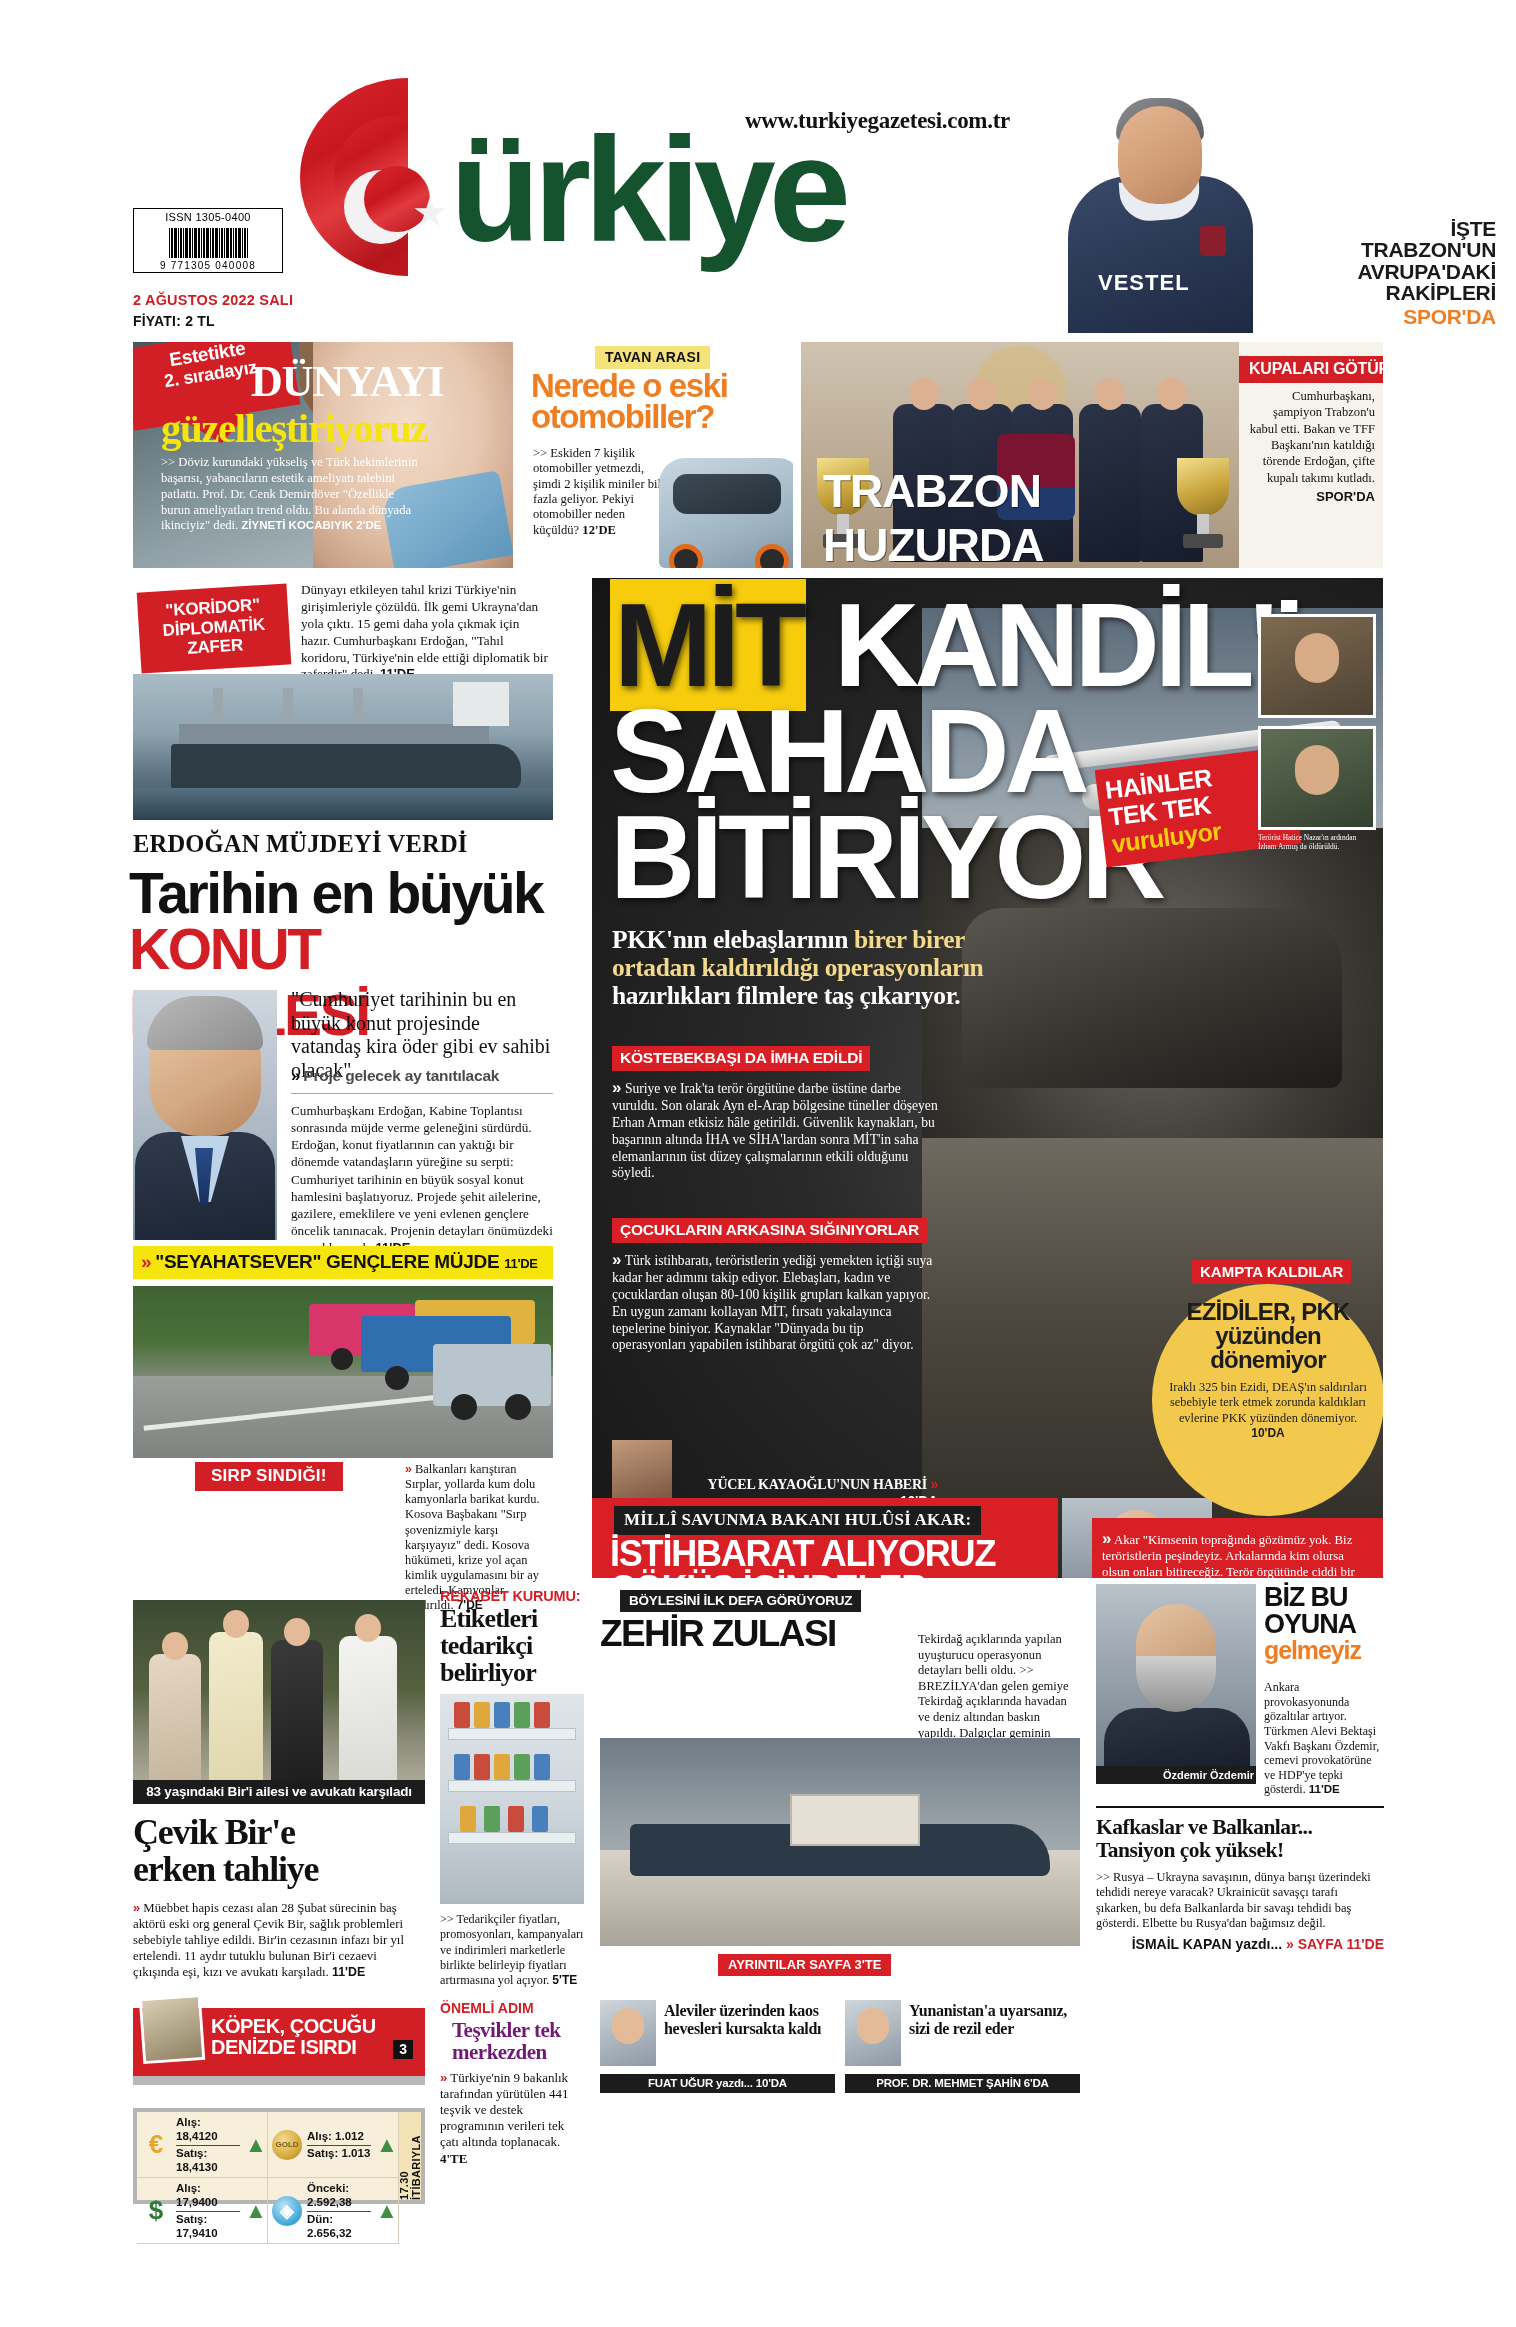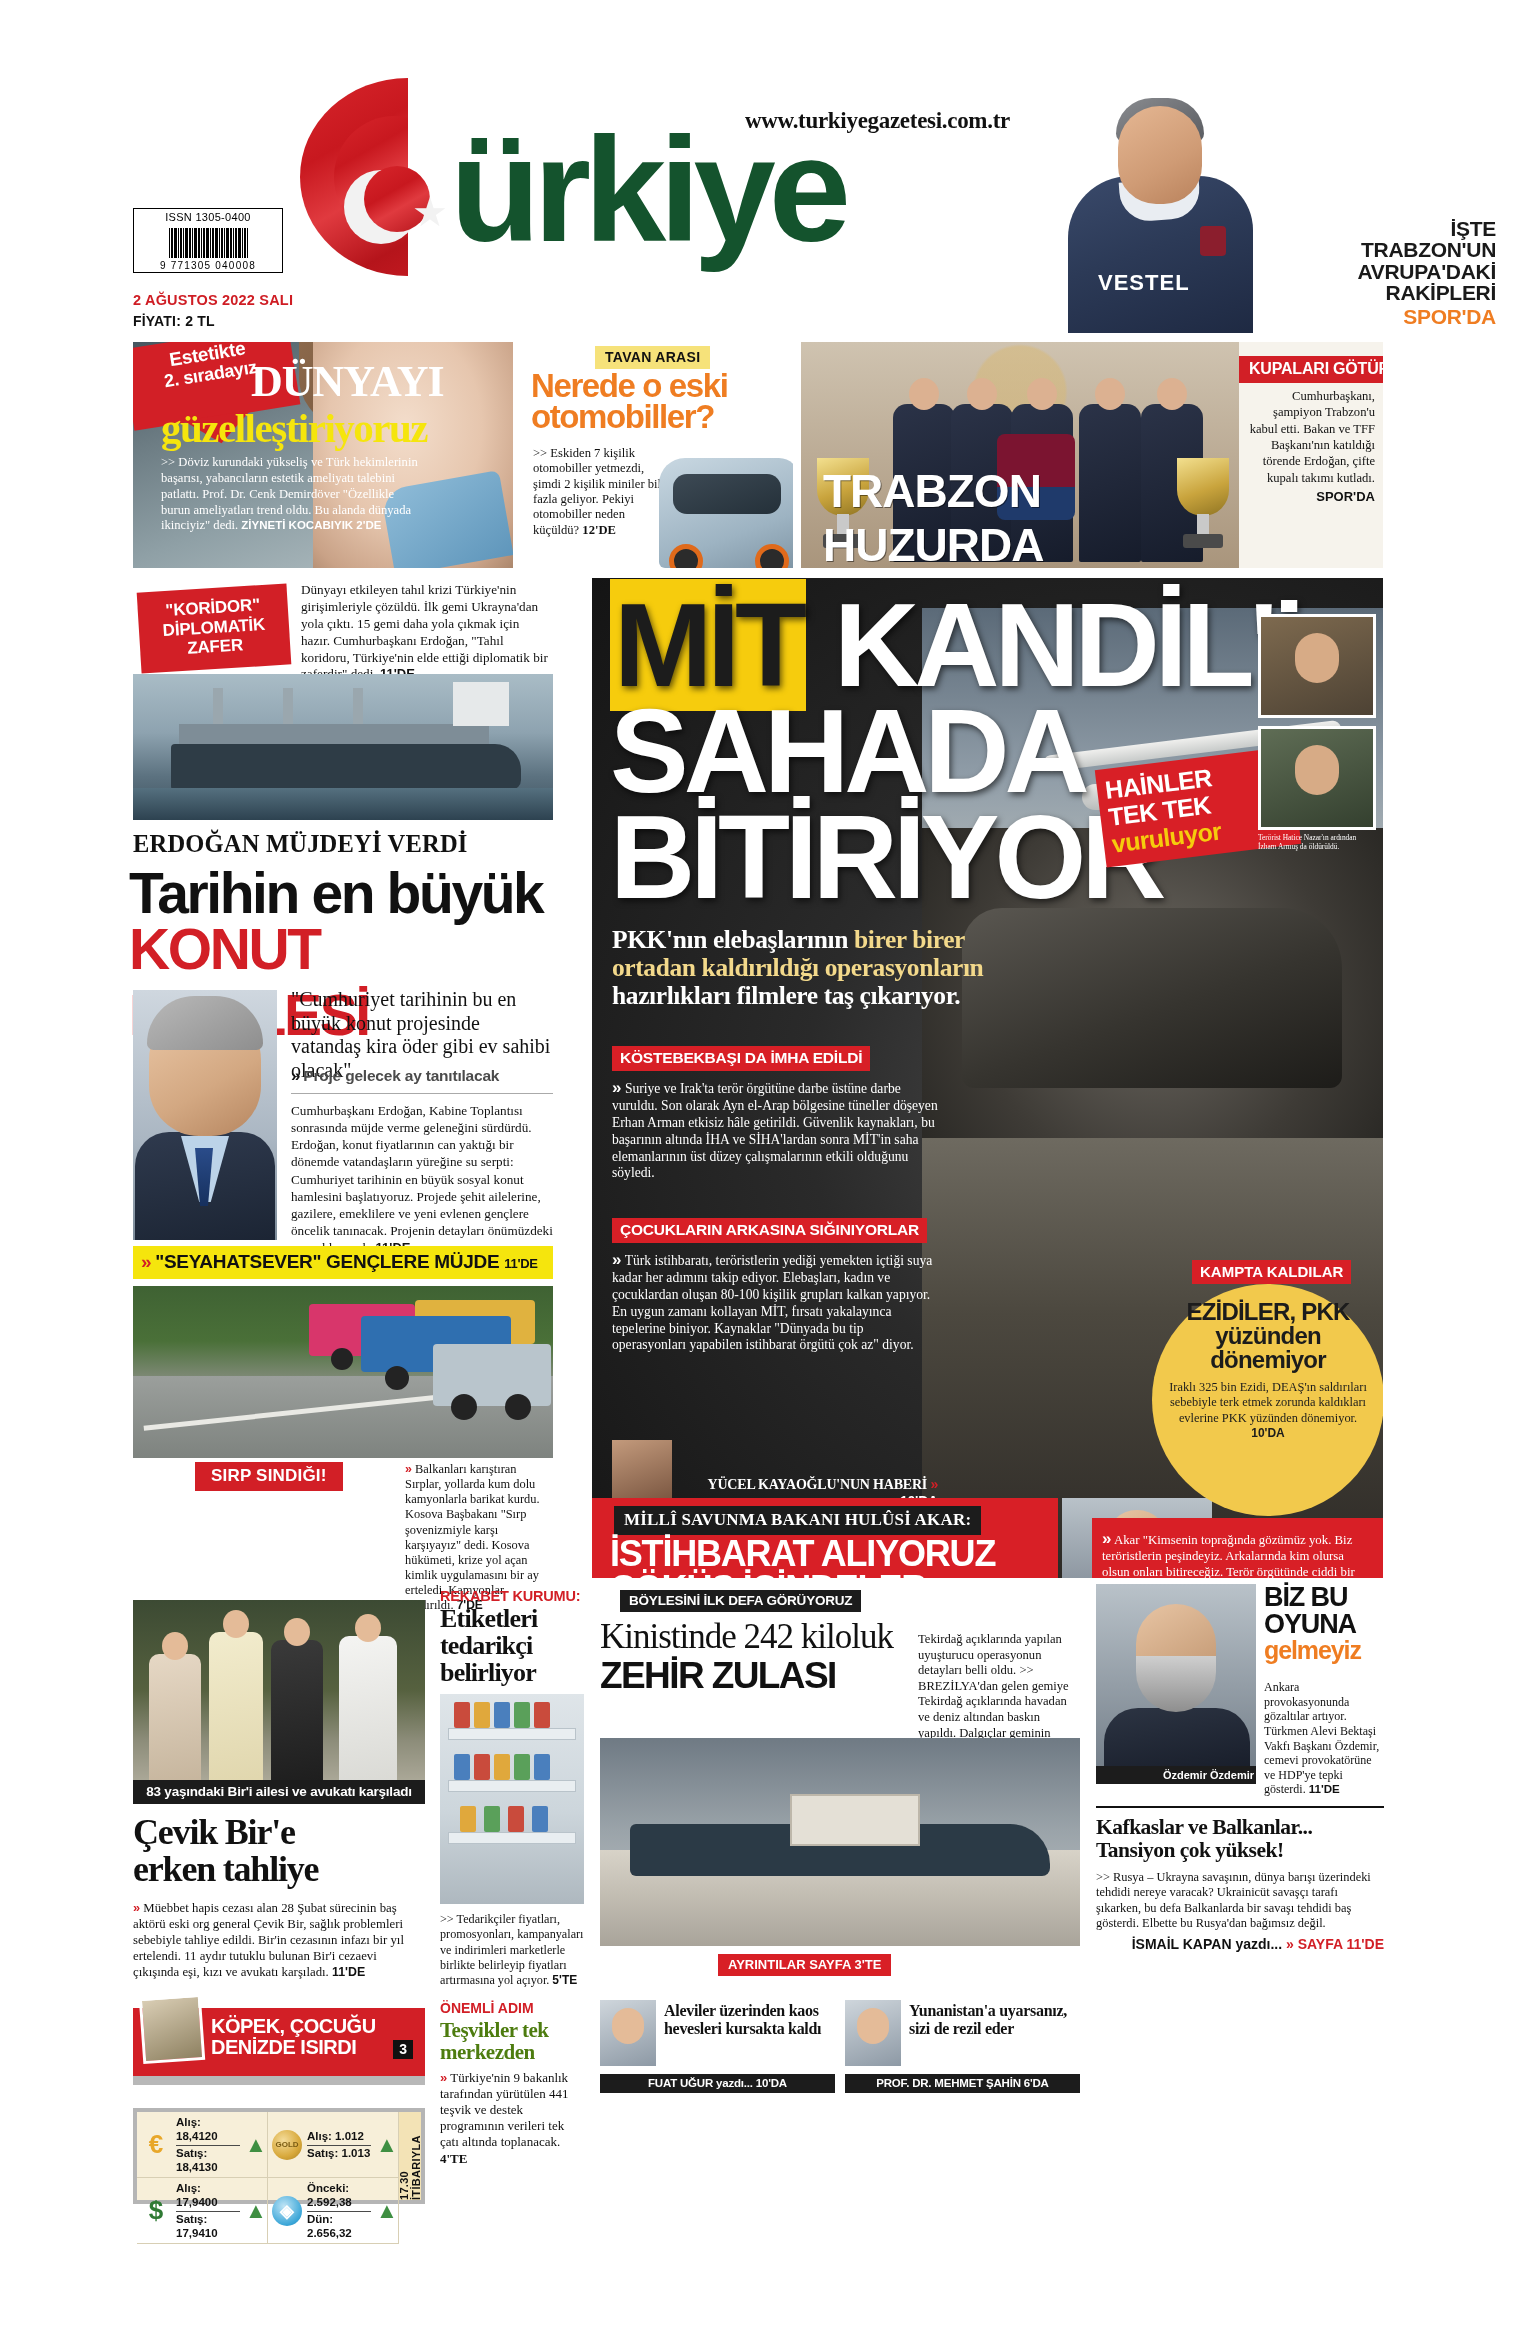--- a/index.html
+++ b/index.html
@@ -277,21 +277,21 @@
     color:#111; letter-spacing:-.8px; margin-top:2px; }
   .rek-img { margin-top:8px; width:144px; height:210px; overflow:hidden;
     background:linear-gradient(180deg,#dfe5e9 0%,#cdd6dc 55%,#aeb8bf 100%); position:relative; }
   .shelf { position:absolute; left:8px; width:128px; height:12px; background:#e9eef1; border:1px solid #b9c3ca; }
   .prod { position:absolute; width:16px; height:26px; border-radius:2px; }
   .rek-body { margin-top:8px; font-size:12.2px; line-height:1.24; color:#111; }
   .rek-body b { font-family:"Liberation Sans",sans-serif; font-size:12px; }
   .onemli { margin-top:12px; font-family:"Liberation Sans",sans-serif; font-weight:bold; font-size:14px;
     color:#d21f26; }
   .tesvik-hl { font-family:"Liberation Serif",serif; font-weight:bold; font-size:21px; line-height:1.05;
-    color:#4d7c0f; margin-top:3px; letter-spacing:-.5px; }
+    color:#701a75; margin-top:3px; letter-spacing:-.5px;margin-left:12px; }
   .tesvik-body { margin-top:7px; font-size:13px; line-height:1.24; color:#111; }
 
   
   .main { position:absolute; left:592px; top:578px; width:791px; height:1000px; background:#1e1e1e; overflow:hidden; }
   .main-bg { position:absolute; inset:0;
     background:radial-gradient(circle at 66% 52%, #4a4a4a 0%, #2a2a2a 42%, #141414 100%); }
   .sky { position:absolute; left:330px; top:30px; width:461px; height:300px;
     background:linear-gradient(180deg,#5b6a78 0%,#8f9ca7 55%,#b9bfbe 100%); }
   .drone { position:absolute; left:430px; top:150px; width:330px; height:150px; }
   .drone .fus { position:absolute; left:60px; top:56px; width:240px; height:26px; border-radius:14px;
@@ -850,21 +850,20 @@
 
     <div class="akar-quote">
       <span class="gg">»</span>
       <span>Akar "Kimsenin toprağında gözümüz yok. Biz teröristlerin peşindeyiz. Arkalarında kim olursa olsun onları bitireceğiz. Terör örgütünde ciddi bir çöküş var" dedi. Bakan, ABD'den F-16'lar konusunda olumlu adım beklediklerini söyledi.</span>
       
     </div>
   </div>
 
   <div class="zehir">
     <div class="boylesini">BÖYLESİNİ İLK DEFA GÖRÜYORUZ</div>
-    <div class="zehir-hl1">Kinistinde 242 kiloluk</div>
     <div class="zehir-hl2">ZEHİR ZULASI</div>
     <div class="zehir-body">
       <span>Tekirdağ açıklarında yapılan uyuşturucu operasyonun detayları belli oldu.</span>
       <span>&gt;&gt; BREZİLYA'dan gelen gemiye Tekirdağ açıklarında havadan ve deniz altından baskın yapıldı. Dalgıçlar geminin kinistin yuvasında tabir edilen bölümünde iplerle bağlı zula buldu. Paketler açıldı, çeyrek ton kokain ortaya çıktı.</span>
     </div>
     <div class="zehir-img">
       <div class="dock"></div>
       <div class="boatb"></div>
       <div class="pkgs"></div>
     </div>

